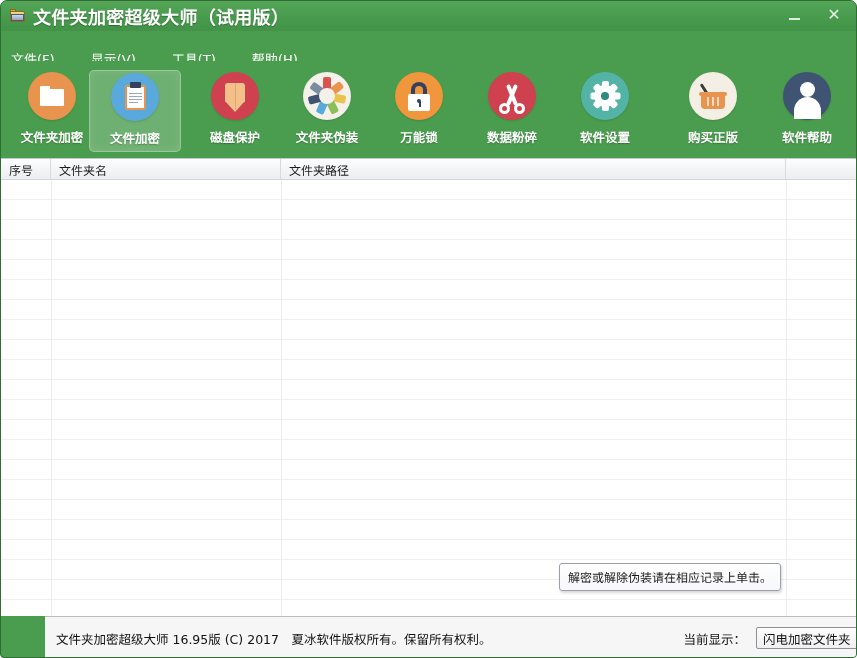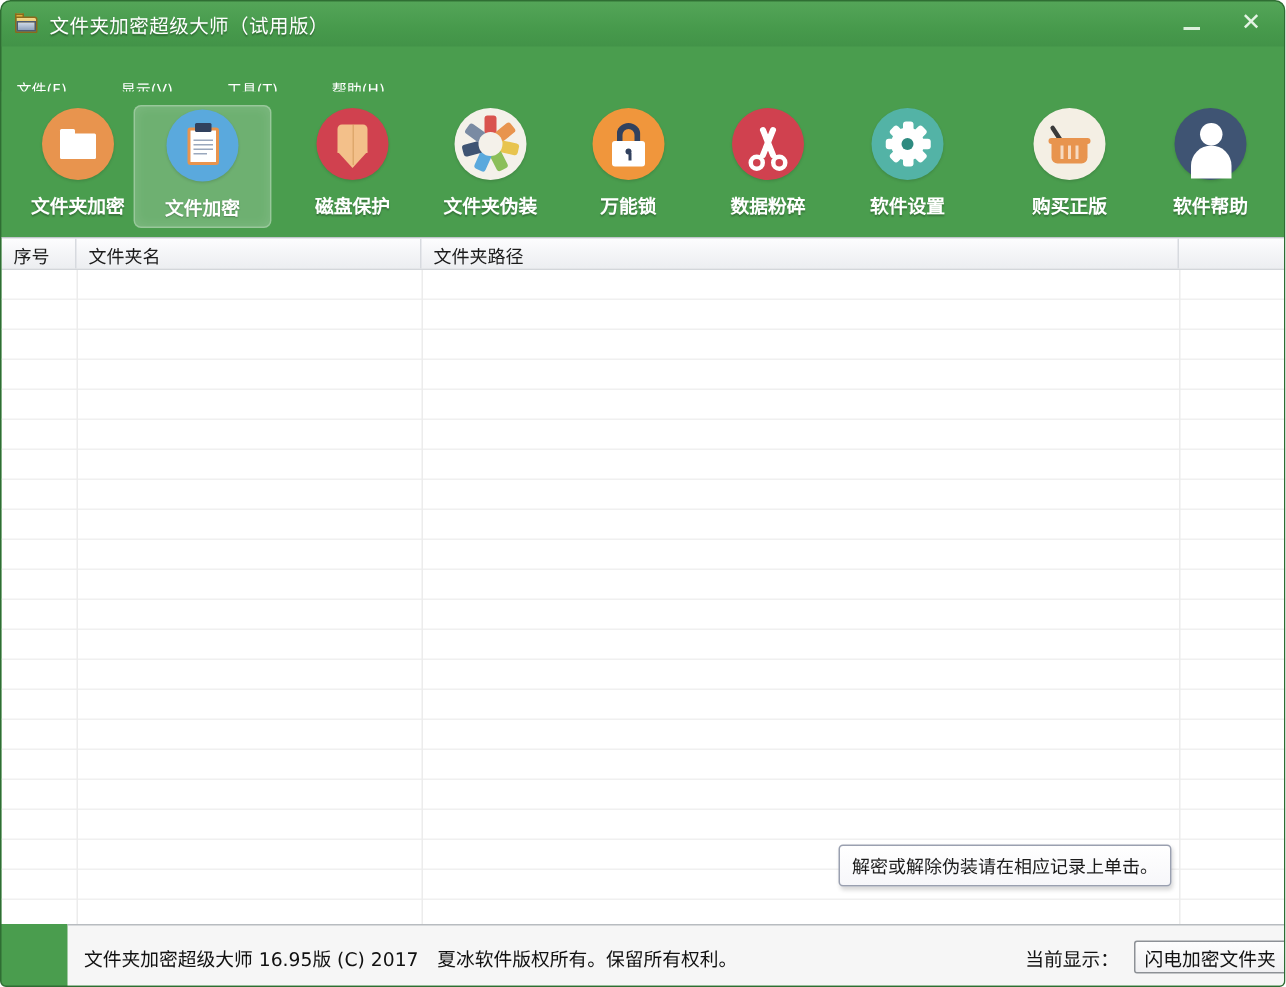--- a/index.html
+++ b/index.html
@@ -67,22 +67,22 @@
     position: absolute;
     left: 0; top: 0px;
     width: 6px; height: 3px;
     background: #d9ae3f;
     border: 1px solid #8a6a1c;
     border-bottom: none;
     box-sizing: border-box;
   }
   .title-text {
     color: #ffffff;
-    font-size: 13px;
-    font-weight: normal;
+    font-size: 18px;
+    font-weight: bold;
     letter-spacing: 0.3px;
     text-shadow: 0 1px 1px rgba(0,0,0,0.30);
     white-space: nowrap;
   }
   .win-buttons {
     position: absolute;
     right: 4px;
     top: 2px;
     display: flex;
     align-items: center;
@@ -122,21 +122,21 @@
     left: 0; top: 30px;
     width: 857px;
     height: 30px;
     display: flex;
     align-items: center;
     padding-left: 10px;
     box-sizing: border-box;
   }
   .menu-item {
     color: #ffffff;
-    font-size: 10px;
+    font-size: 13px;
     padding: 3px 0;
     margin-right: 36px;
     white-space: nowrap;
     user-select: none;
     margin-top: 24px;
   }
   .menu-item .mn {
     text-decoration: underline;
   }
 

